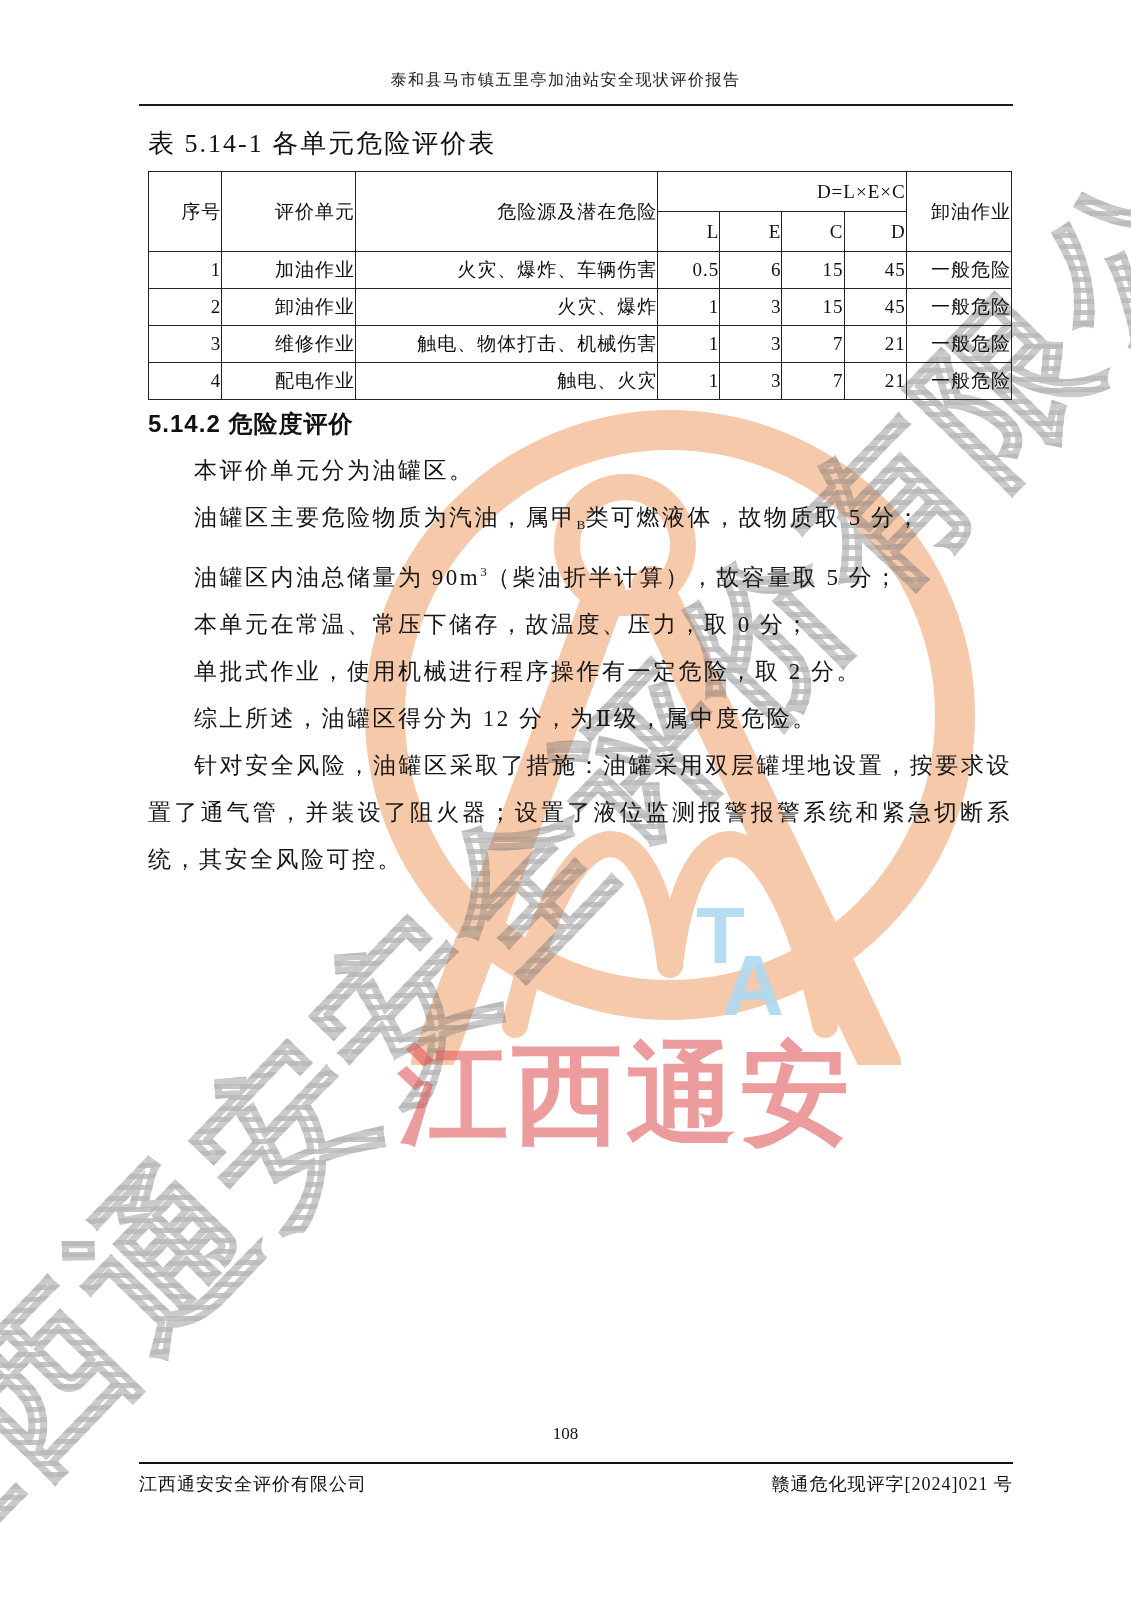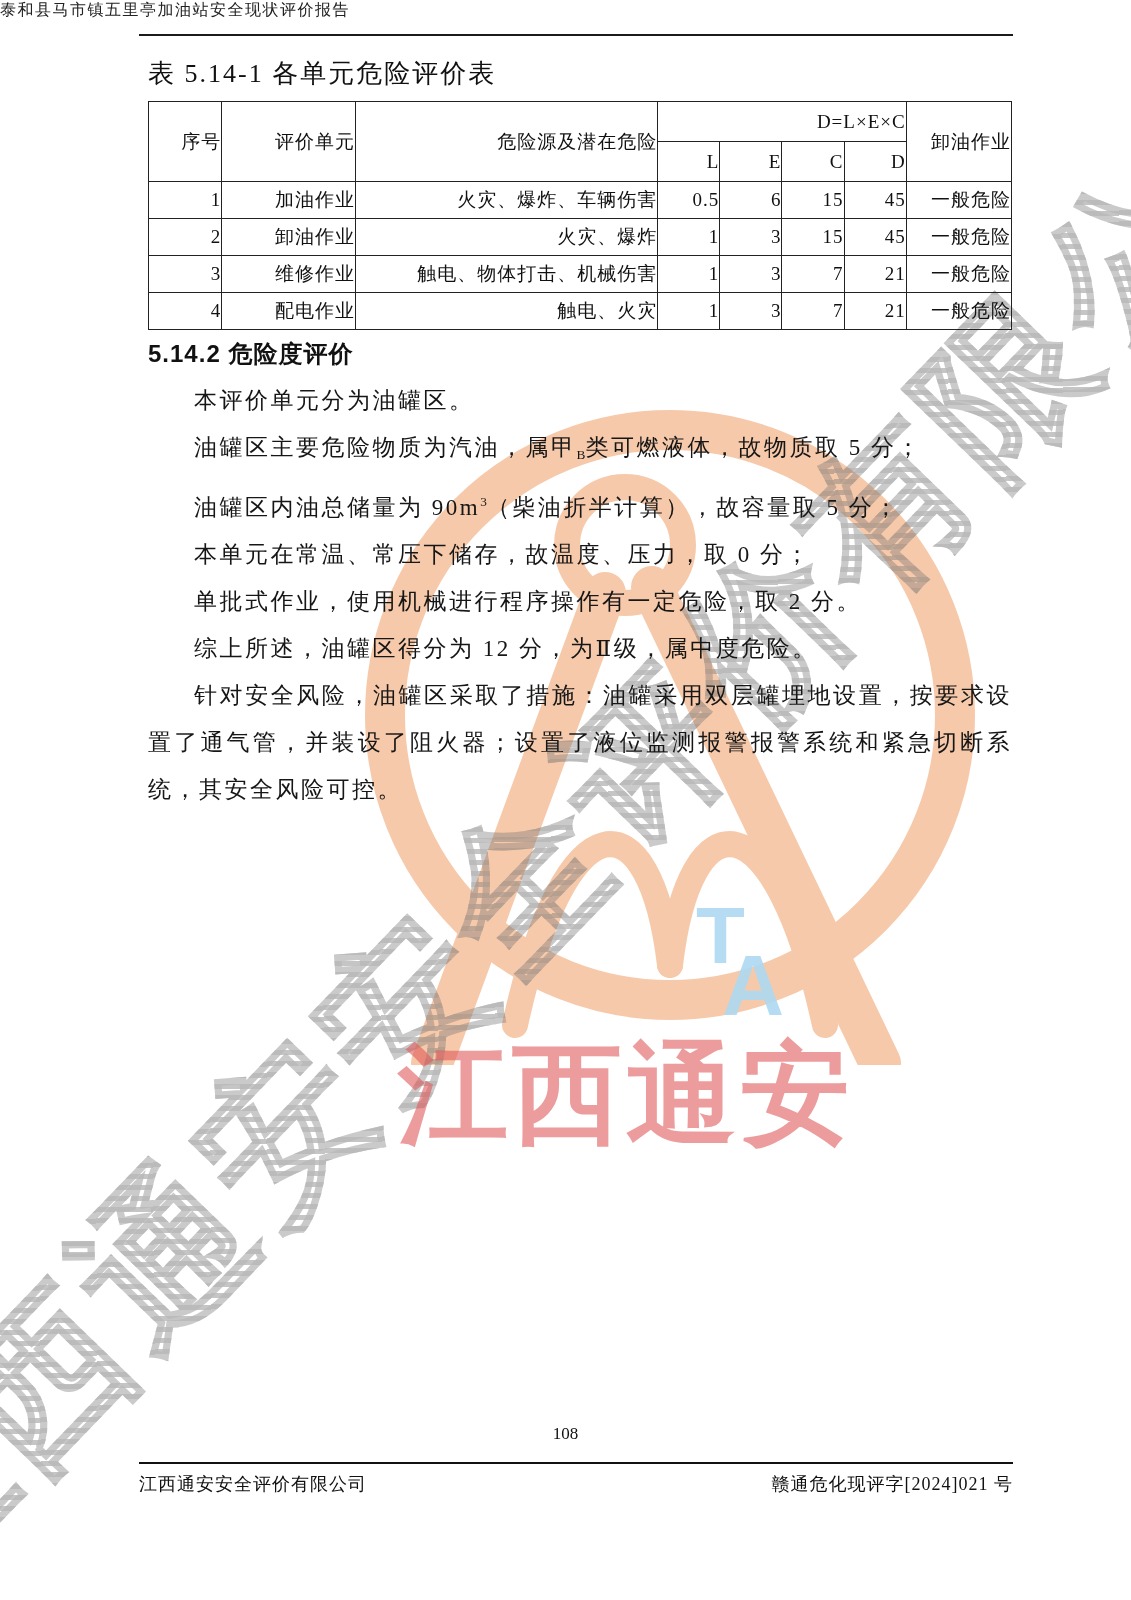--- a/index.html
+++ b/index.html
@@ -50,21 +50,22 @@
     font-size: 110px;
     letter-spacing: 4px;
     line-height: 1;
     opacity: 0.6;
   }
 
   
   .content-layer { position: absolute; inset: 0; z-index: 1; }
 
   .header-title {
-    text-align: left;
+    padding-top: 70px;
+    text-align: center;
     font-size: 16px;
     letter-spacing: 1.5px;
     color: #222;
   }
   .header-rule {
     margin: 13px 118px 0 139px;
     border-bottom: 2px solid #1b1b1b;
   }
 
   .doc-body { margin: 0 119px 0 148px; }

